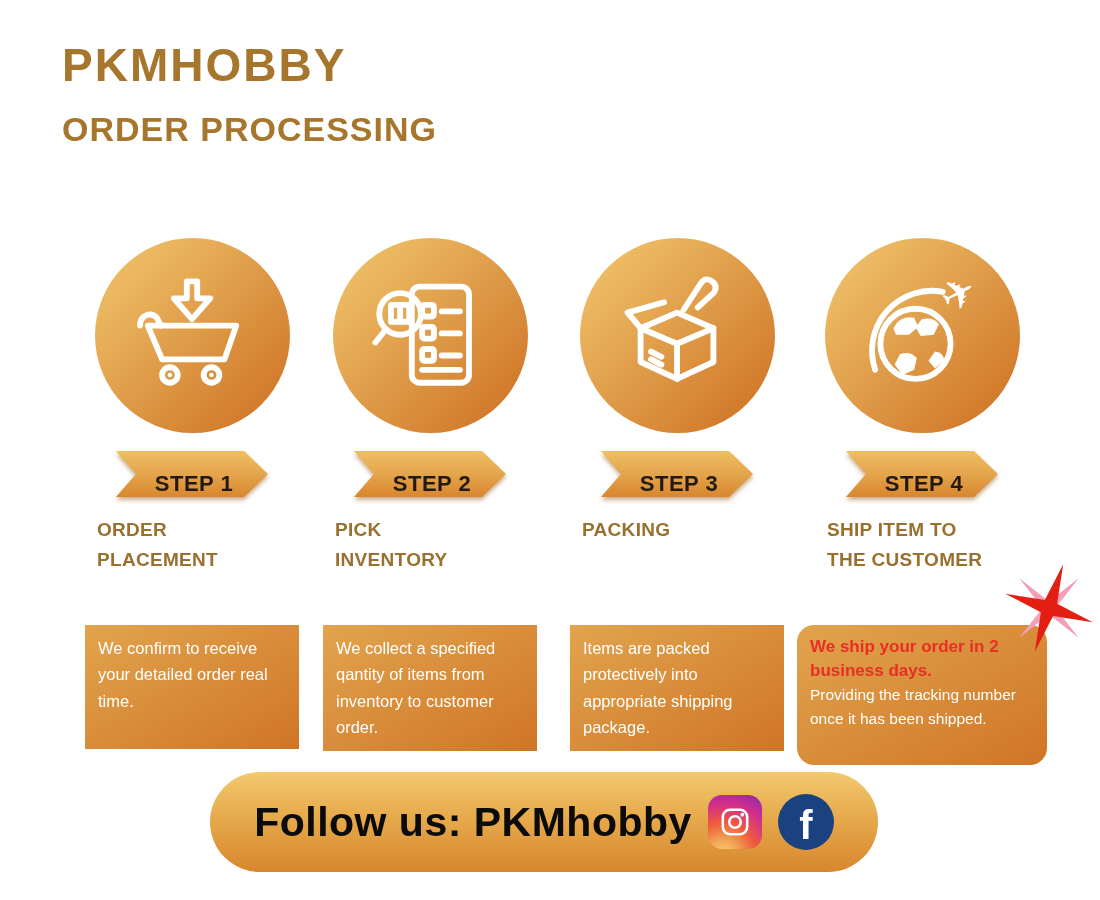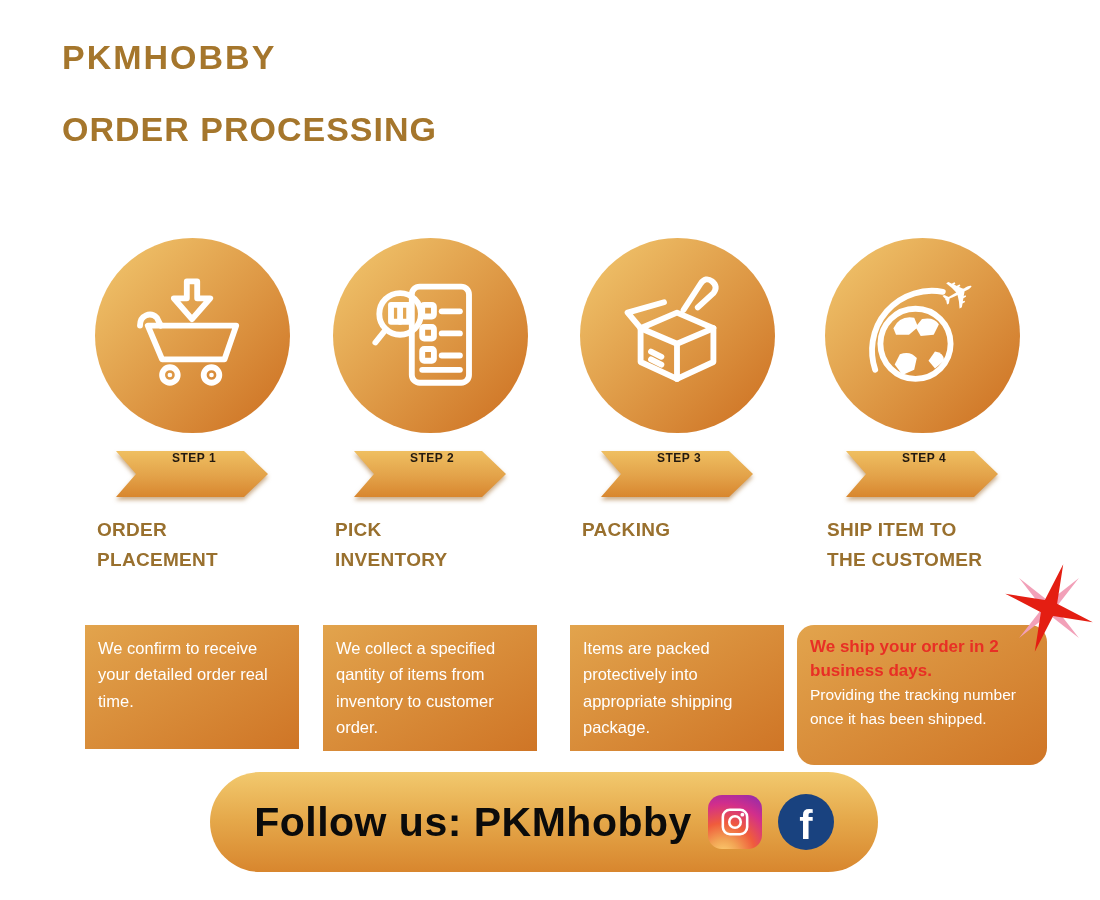--- a/index.html
+++ b/index.html
@@ -1,42 +1,42 @@
 <!DOCTYPE html>
 <html style="--brand-text: #a5762c; --step-title-text: #99702e; --badge-text: #221910; --accent-red: #e82f25; --gold-light: #efc169; --gold-mid: #e2a44d; --gold-dark: #cf7526; --facebook-blue: #19427f; --box-text: #ffffff; --follow-text: #0b0b0b;"><head>
 <meta charset="utf-8">
 <style>
   * { margin:0; padding:0; box-sizing:border-box; }
   html,body { width:1100px; height:900px; }
   body { font-family:"Liberation Sans", sans-serif; background:#fff; }
   .canvas { position:relative; width:1100px; height:900px; background:#fff; overflow:hidden; }
 
-  .brand { position:absolute; left:62px; top:38px; font-size:34px; font-weight:800;
+  .brand { position:absolute; left:62px; top:38px; font-size:46px; font-weight:800;
            color:var(--brand-text); letter-spacing:2px; }
   .title { position:absolute; left:62px; top:110px; font-size:34px; font-weight:800;
            color:var(--brand-text); letter-spacing:1px; }
 
   .col { position:absolute; top:238px; display:flex; flex-direction:column; align-items:center; }
   .col1 { left:70px;  width:244px; }
   .col2 { left:308px; width:244px; }
   .col3 { left:555px; width:244px; }
   .col4 { left:796px; width:252px; }
 
   .circle { width:195px; height:195px; border-radius:50%;
             background:linear-gradient(135deg, var(--gold-light) 8%, var(--gold-dark) 92%);
             display:flex; align-items:center; justify-content:center; }
   .circle svg { width:130px; height:130px; }
 
   .ribbon-wrap { margin-top:18px; filter:drop-shadow(0 3px 2px rgba(150,90,20,.5)); }
   .ribbon { width:152px; height:46px;
             background:linear-gradient(180deg, #efbf61 0%, #e3a249 55%, #d8862e 100%);
             clip-path:polygon(0 0, calc(100% - 24px) 0, 100% 50%, calc(100% - 24px) 100%, 0 100%, 20px 50%);
-            display:flex; align-items:flex-start; justify-content:center;
+            display:flex; align-items:flex-end; justify-content:center;
             padding-left:16px; padding-right:12px;
-            font-size:12px; font-weight:700; color:var(--badge-text); letter-spacing:.5px; }
+            font-size:22px; font-weight:700; color:var(--badge-text); letter-spacing:.5px; }
 
   .step-title { margin-top:18px; height:86px; width:190px; font-size:19px; font-weight:700;
                 color:var(--step-title-text); text-align:left; line-height:1.6;
                 letter-spacing:.3px; white-space:pre-line; }
 
   .desc { margin-top:24px; width:214px; min-height:124px;
           background:linear-gradient(150deg, var(--gold-mid) 0%, var(--gold-dark) 100%);
           color:var(--box-text); font-size:16.5px; line-height:1.6; padding:10px 13px; }
   .col4 .desc { width:250px; min-height:140px; font-size:15.5px; line-height:1.55;border-radius:17px; }
   .desc .hl { display:block; color:var(--accent-red); font-weight:700; font-size:17px;

